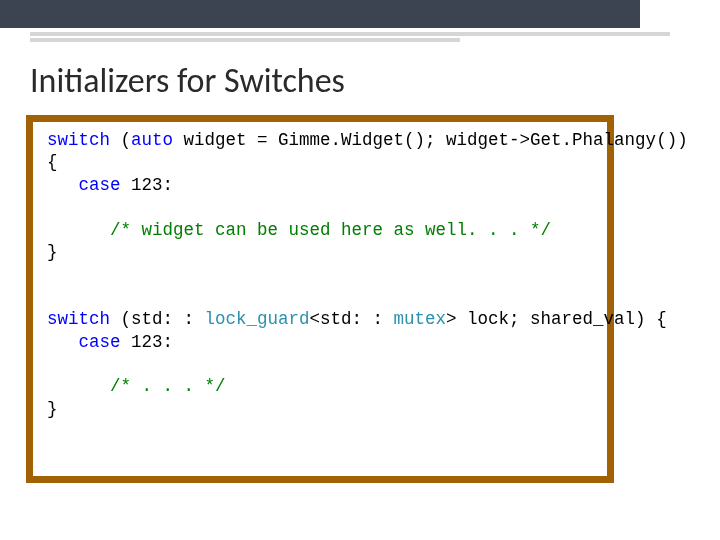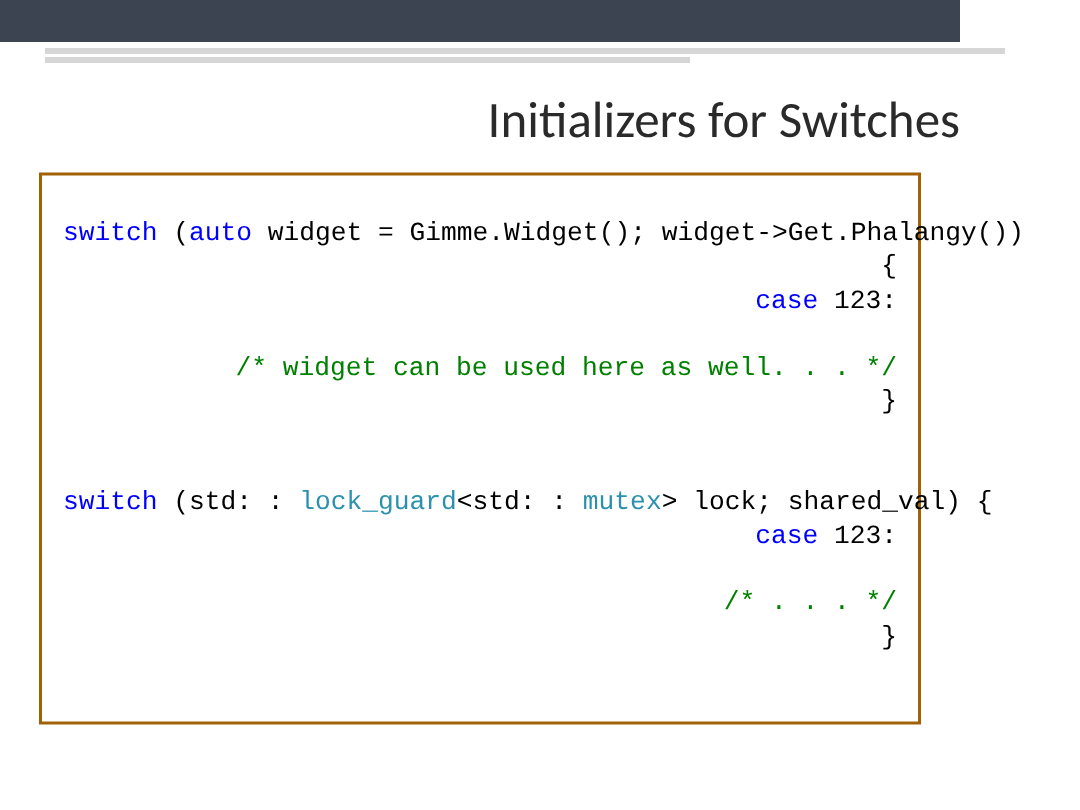--- a/index.html
+++ b/index.html
@@ -9,21 +9,20 @@
     height: 540px;
     background: #ffffff;
     font-family: "Segoe UI", "Calibri", Arial, sans-serif;
     overflow: hidden;
   }
   .slide {
     width: 640px;
     height: 540px;
     position: relative;
     box-sizing: border-box;
-    text-align: right;
   }
   .top-bar {
     height: 28px;
     background: #3c4451;
     width: 100%;
   }
   .rule1 {
     margin-top: 4px;
     height: 4px;
     background: #d6d6d6;
@@ -39,22 +38,22 @@
   }
   .title {
     font-size: 34px;
     color: #2a2a2a;
     margin: 18px 0 14px 30px;
     font-weight: 400;
     font-family: "Calibri", "Segoe UI", Arial, sans-serif;
   }
   .code-box {
     margin: 0 26px 0 26px;
-    border: 2px solid #a16207;
-    padding: 28px 14px 26px 14px;
+    border: 7px solid #a16207;
+    padding: 7px 14px 26px 14px;
     font-family: Consolas, "Courier New", monospace;
     font-size: 17.5px;
     line-height: 1.28;
     color: #000;
     white-space: pre;
     box-sizing: border-box;
     height: 368px;
   }
   .kw { color: #0000ff; }
   .ty { color: #2b91af; }

